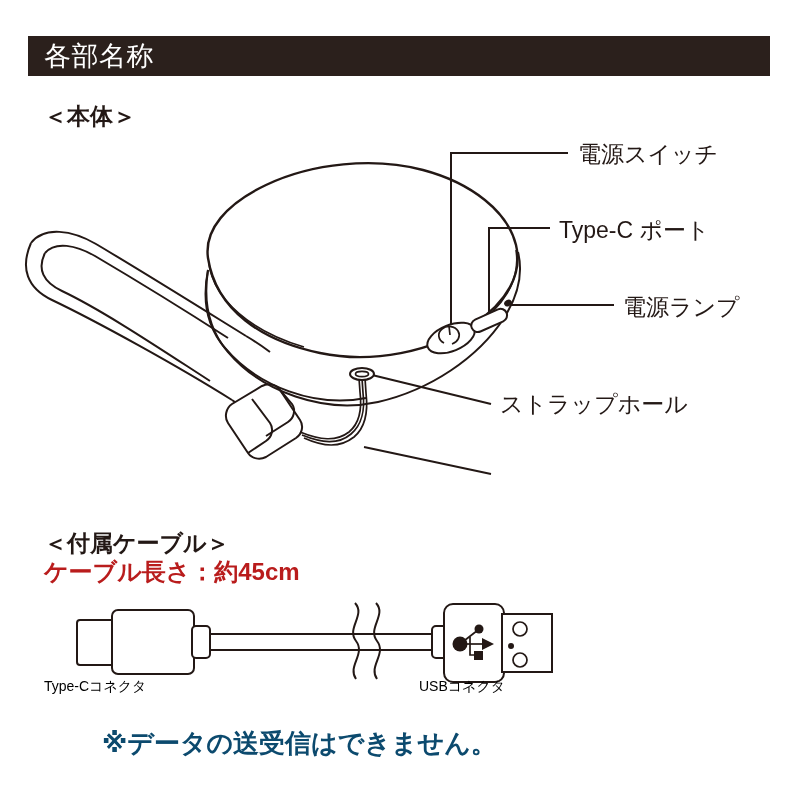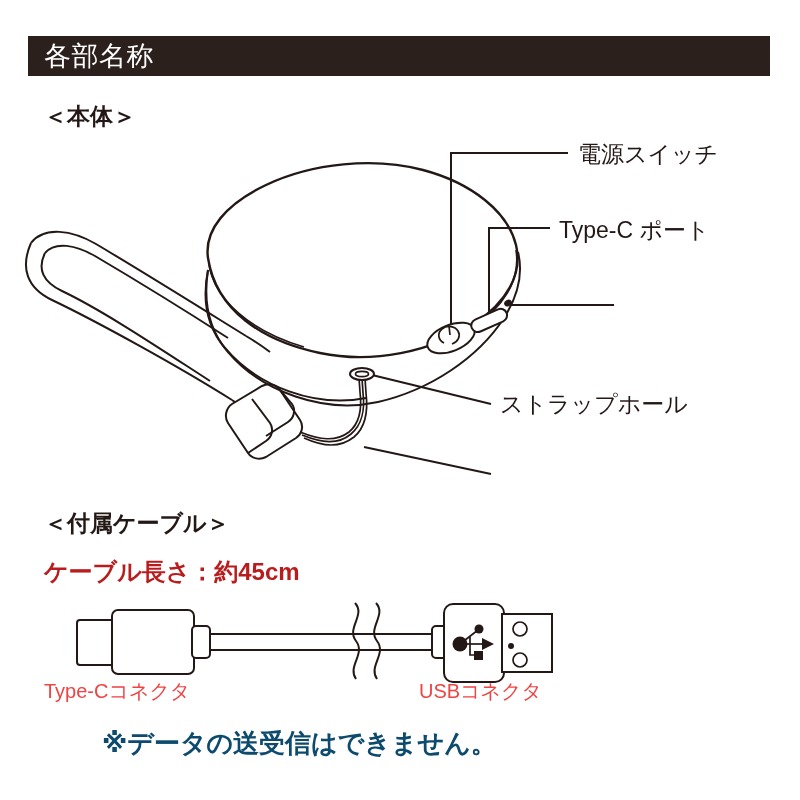--- a/index.html
+++ b/index.html
@@ -52,21 +52,21 @@
   
   .sec-heading {
     position: absolute;
     font-size: 23px;
     font-weight: bold;
     color: #231815;
     white-space: nowrap;
     letter-spacing: 0px;
   }
   .sec-body      { left: 44px;  top: 101px; }
-  .sec-cable     { left: 44px;  top: 508px; }
+  .sec-cable     { left: 44px;  top: 528px; }
 
   .cable-length {
     position: absolute;
     left: 44px;
     top: 556px;
     font-size: 24px;
     font-weight: bold;
     color: #b91c1c;
     white-space: nowrap;
     letter-spacing: 0px;
@@ -82,22 +82,22 @@
   }
   .cl-power-switch { left: 578px; top: 139px; }
   .cl-typec-port   { left: 559px; top: 215px; }
   .cl-power-lamp   { left: 623px; top: 292px; }
   .cl-strap-hole   { left: 500px; top: 389px; }
   .cl-strap        { left: 500px; top: 459px; }
 
   
   .conn-caption {
     position: absolute;
-    font-size: 20px;
-    color: #ef4444;
+    font-size: 14px;
+    color: #000000;
     white-space: nowrap;
   }
   .cap-typec { left: 44px;  top: 678px; }
   .cap-usb   { left: 419px; top: 678px; }
 
   
   .note {
     position: absolute;
     left: 102px;
     top: 726px;
@@ -276,20 +276,21 @@
         <circle class="ln-fine" cx="520" cy="629" r="7" fill="#fff"></circle>
         <circle class="ln-fine" cx="520" cy="660" r="7" fill="#fff"></circle>
         <circle class="solidk" cx="511" cy="646" r="3"></circle>
       </g>
     </g>
 
   </svg>
 
   <div class="callout cl-power-switch">電源スイッチ</div>
   <div class="callout cl-typec-port">Type-C ポート</div>
+  <div class="callout cl-power-lamp">電源ランプ</div>
   <div class="callout cl-strap-hole">ストラップホール</div>
 
   <div class="sec-heading sec-cable">＜付属ケーブル＞</div>
   <div class="cable-length">ケーブル長さ：約45cm</div>
 
   <div class="conn-caption cap-typec">Type-Cコネクタ</div>
   <div class="conn-caption cap-usb">USBコネクタ</div>
 
   <div class="note">※データの送受信はできません。</div>
 

